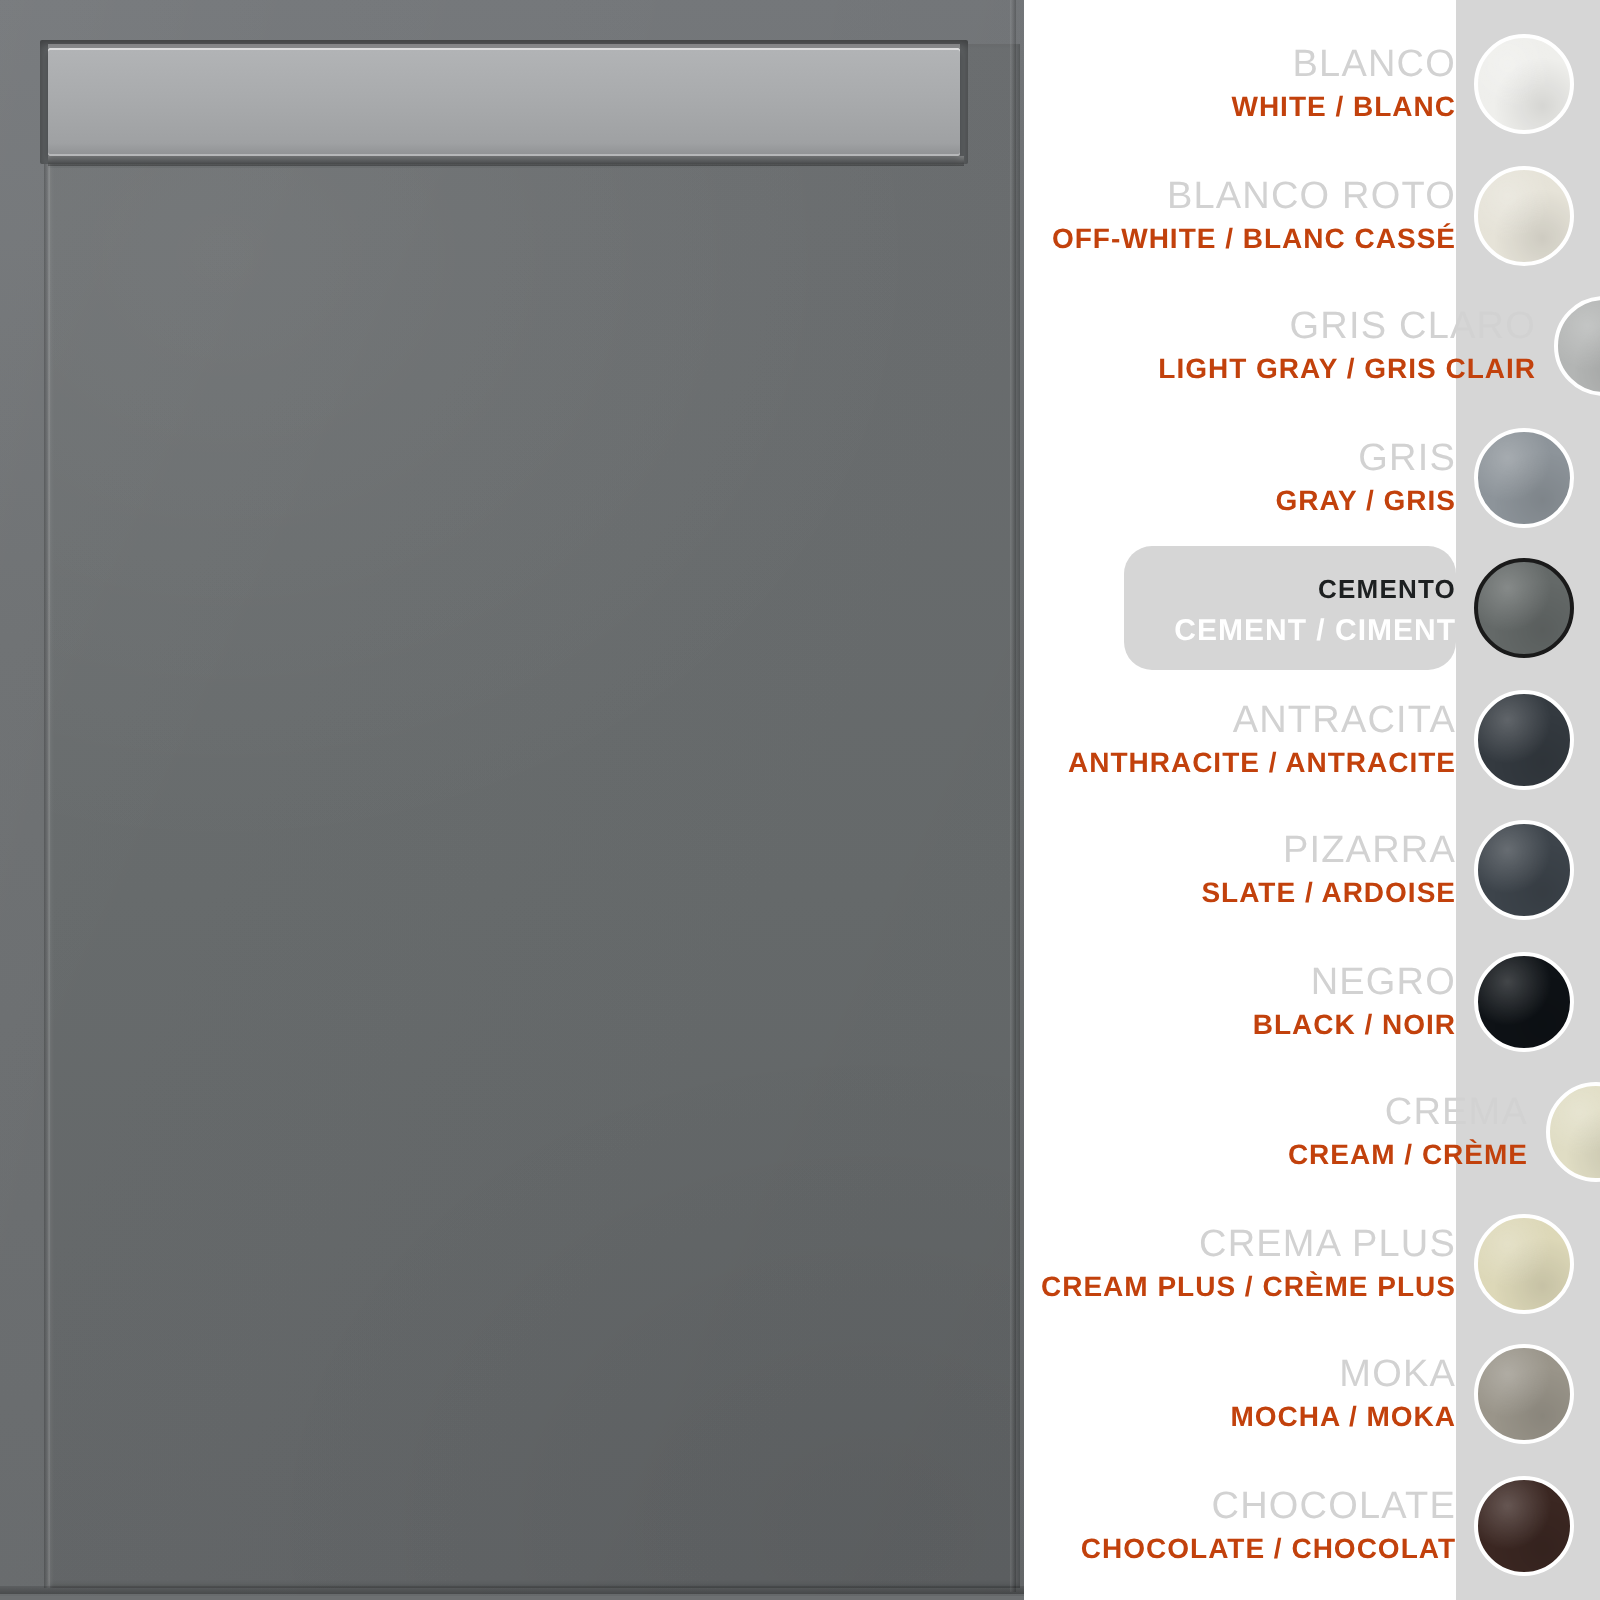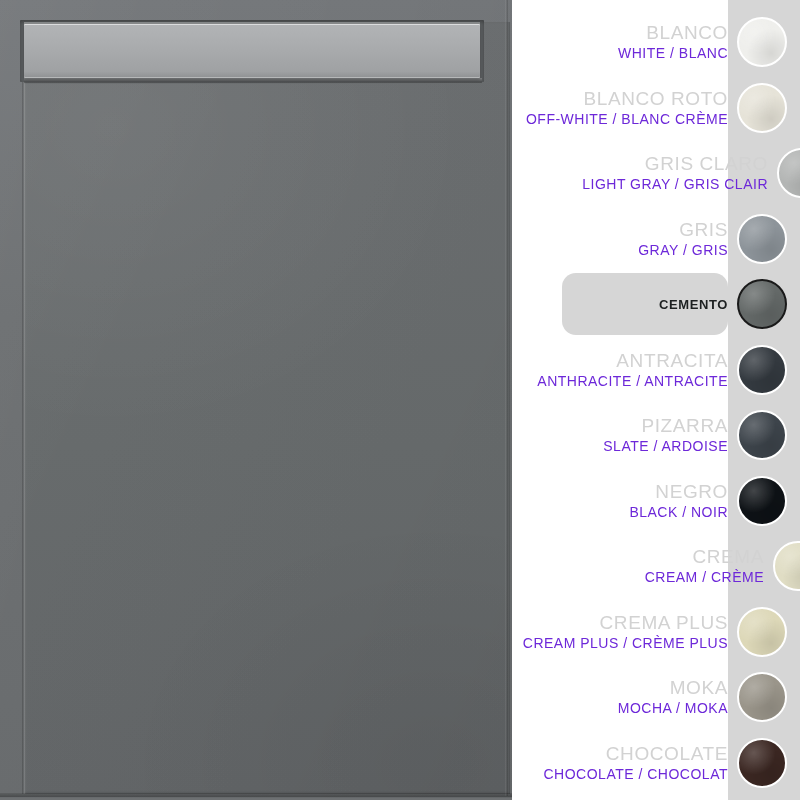--- a/index.html
+++ b/index.html
@@ -201,23 +201,23 @@
     letter-spacing: 0.6px;
     line-height: 23px;
     color: #d2d2d2;
     white-space: nowrap;
     font-weight: 400;
   }
   .name-intl {
     font-size: 14px;
     letter-spacing: 0.5px;
     line-height: 19px;
-    color: #6d28d9;
+    color: #c2410c;
     white-space: nowrap;
-    font-weight: 400;
+    font-weight: 700;
   }
   .swatch-row.selected .name-es {
     color: #1d2021;
     font-weight: 700;
     font-size: 13px;
   }
   .swatch-row.selected .name-intl {
     color: #ffffff;
     font-weight: 700;
     font-size: 15px;
@@ -273,21 +273,21 @@
             <div class="name-intl">WHITE / BLANC</div>
           </div>
           <div class="dot" style="background: rgb(239, 239, 236);">
             <div class="grain"></div>
           </div>
         </div>
         <div class="swatch-row" style="top: 76.5px;">
           <div class="row-pill"></div>
           <div class="labels">
             <div class="name-es">BLANCO ROTO</div>
-            <div class="name-intl">OFF-WHITE / BLANC CRÈME</div>
+            <div class="name-intl">OFF-WHITE / BLANC CASSÉ</div>
           </div>
           <div class="dot" style="background: rgb(230, 227, 216);">
             <div class="grain"></div>
           </div>
         </div>
         <div class="swatch-row" style="top: 142px; padding-left: 40px;">
           <div class="row-pill"></div>
           <div class="labels">
             <div class="name-es">GRIS CLARO</div>
             <div class="name-intl">LIGHT GRAY / GRIS CLAIR</div>
@@ -303,20 +303,21 @@
             <div class="name-intl">GRAY /  GRIS</div>
           </div>
           <div class="dot" style="background: rgb(141, 148, 154);">
             <div class="grain"></div>
           </div>
         </div>
         <div class="swatch-row selected" style="top: 273px;">
           <div class="row-pill"></div>
           <div class="labels">
             <div class="name-es">CEMENTO</div>
+            <div class="name-intl">CEMENT / CIMENT</div>
           </div>
           <div class="dot" style="background: rgb(100, 105, 104);">
             <div class="grain"></div>
           </div>
         </div>
         <div class="swatch-row" style="top: 338.5px;">
           <div class="row-pill"></div>
           <div class="labels">
             <div class="name-es">ANTRACITA</div>
             <div class="name-intl">ANTHRACITE / ANTRACITE</div>

